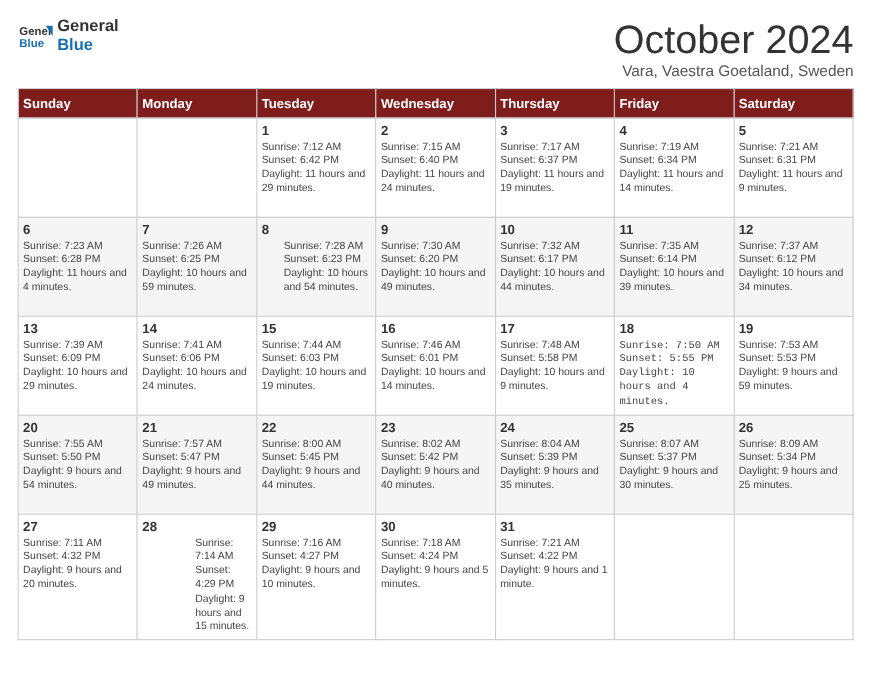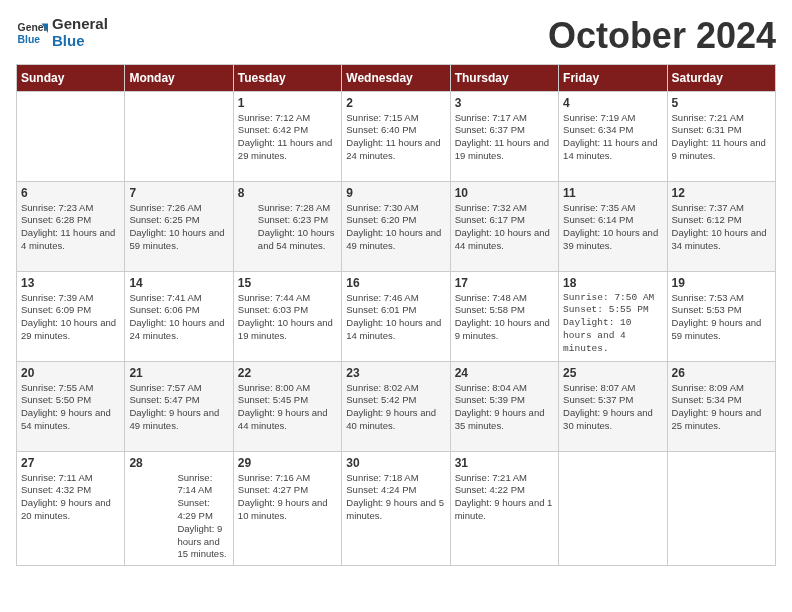--- a/index.html
+++ b/index.html
@@ -21,21 +21,21 @@
       align-items: center;
       gap: 4px;
     }
     .logo-icon {
       width: 32px;
       height: 32px;
     }
     .title-block { text-align: right; }
     .month-title {
       font-size: 36px;
-      font-weight: bold;
+      font-weight: normal;
       color: #333;
       line-height: 1.1;
     }
     .subtitle {
       font-size: 14px;
       color: #555;
     }
     table {
       width: 100%;
       border-collapse: collapse;
@@ -85,20 +85,21 @@
       <text x="2" y="32" font-size="13" font-weight="bold" fill="#1a6faf">Blue</text>
       <polygon points="32,8 40,8 40,20" fill="#1a6faf"></polygon>
     </svg>
     <div style="display:flex;flex-direction:column;line-height:1.1;">
       <span style="font-size:15px;font-weight:bold;color:#333;">General</span>
       <span style="font-size:15px;font-weight:bold;color:#1a6faf;">Blue</span>
     </div>
   </div>
   <div class="title-block">
     <div class="month-title">October 2024</div>
+    <div class="subtitle">Vara, Vaestra Goetaland, Sweden</div>
   </div>
 </div>
 
 <table>
   <thead>
     <tr>
     <th>Sunday</th>
         <th>Monday</th>
         <th>Tuesday</th>
         <th>Wednesday</th>

